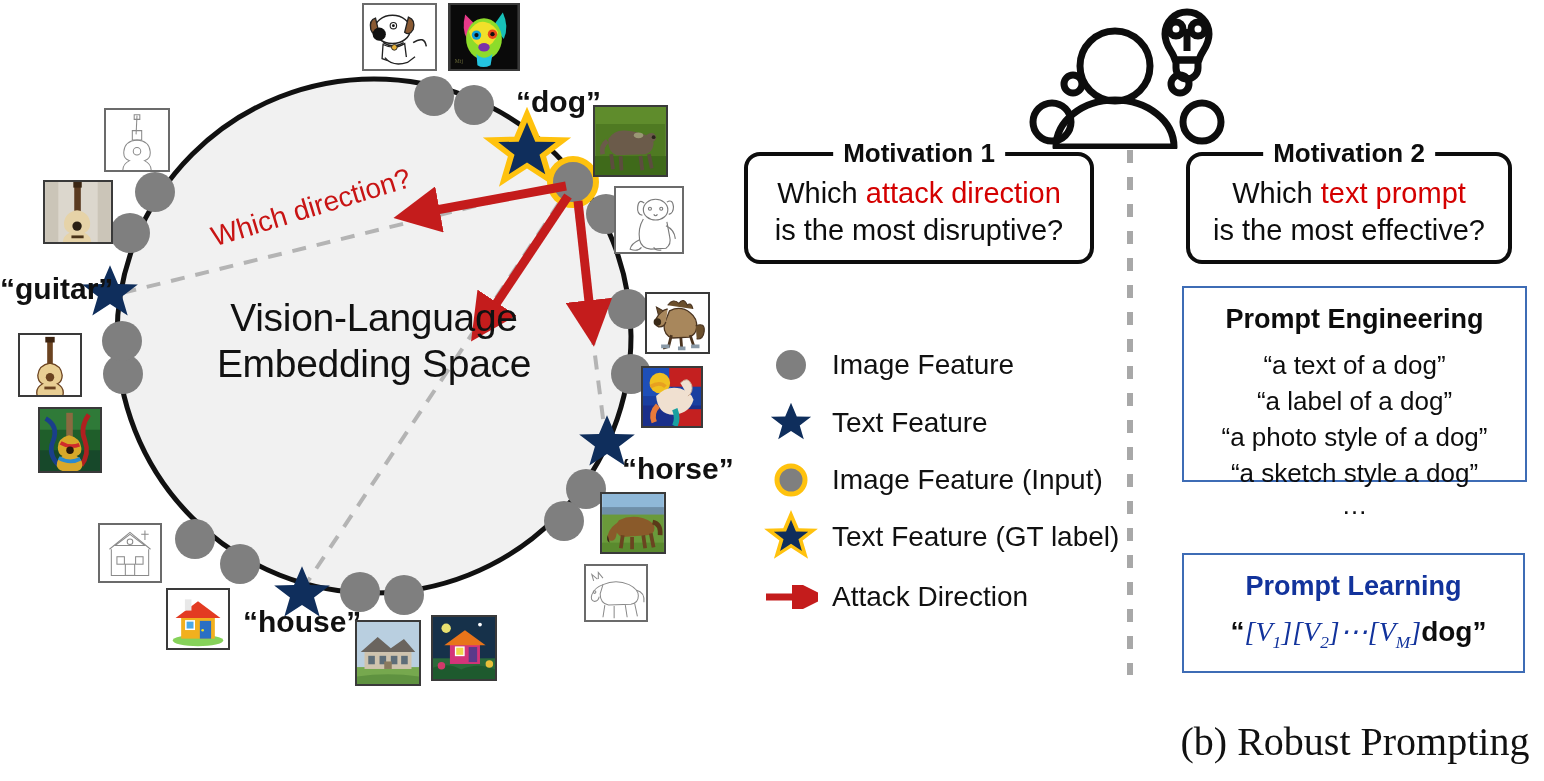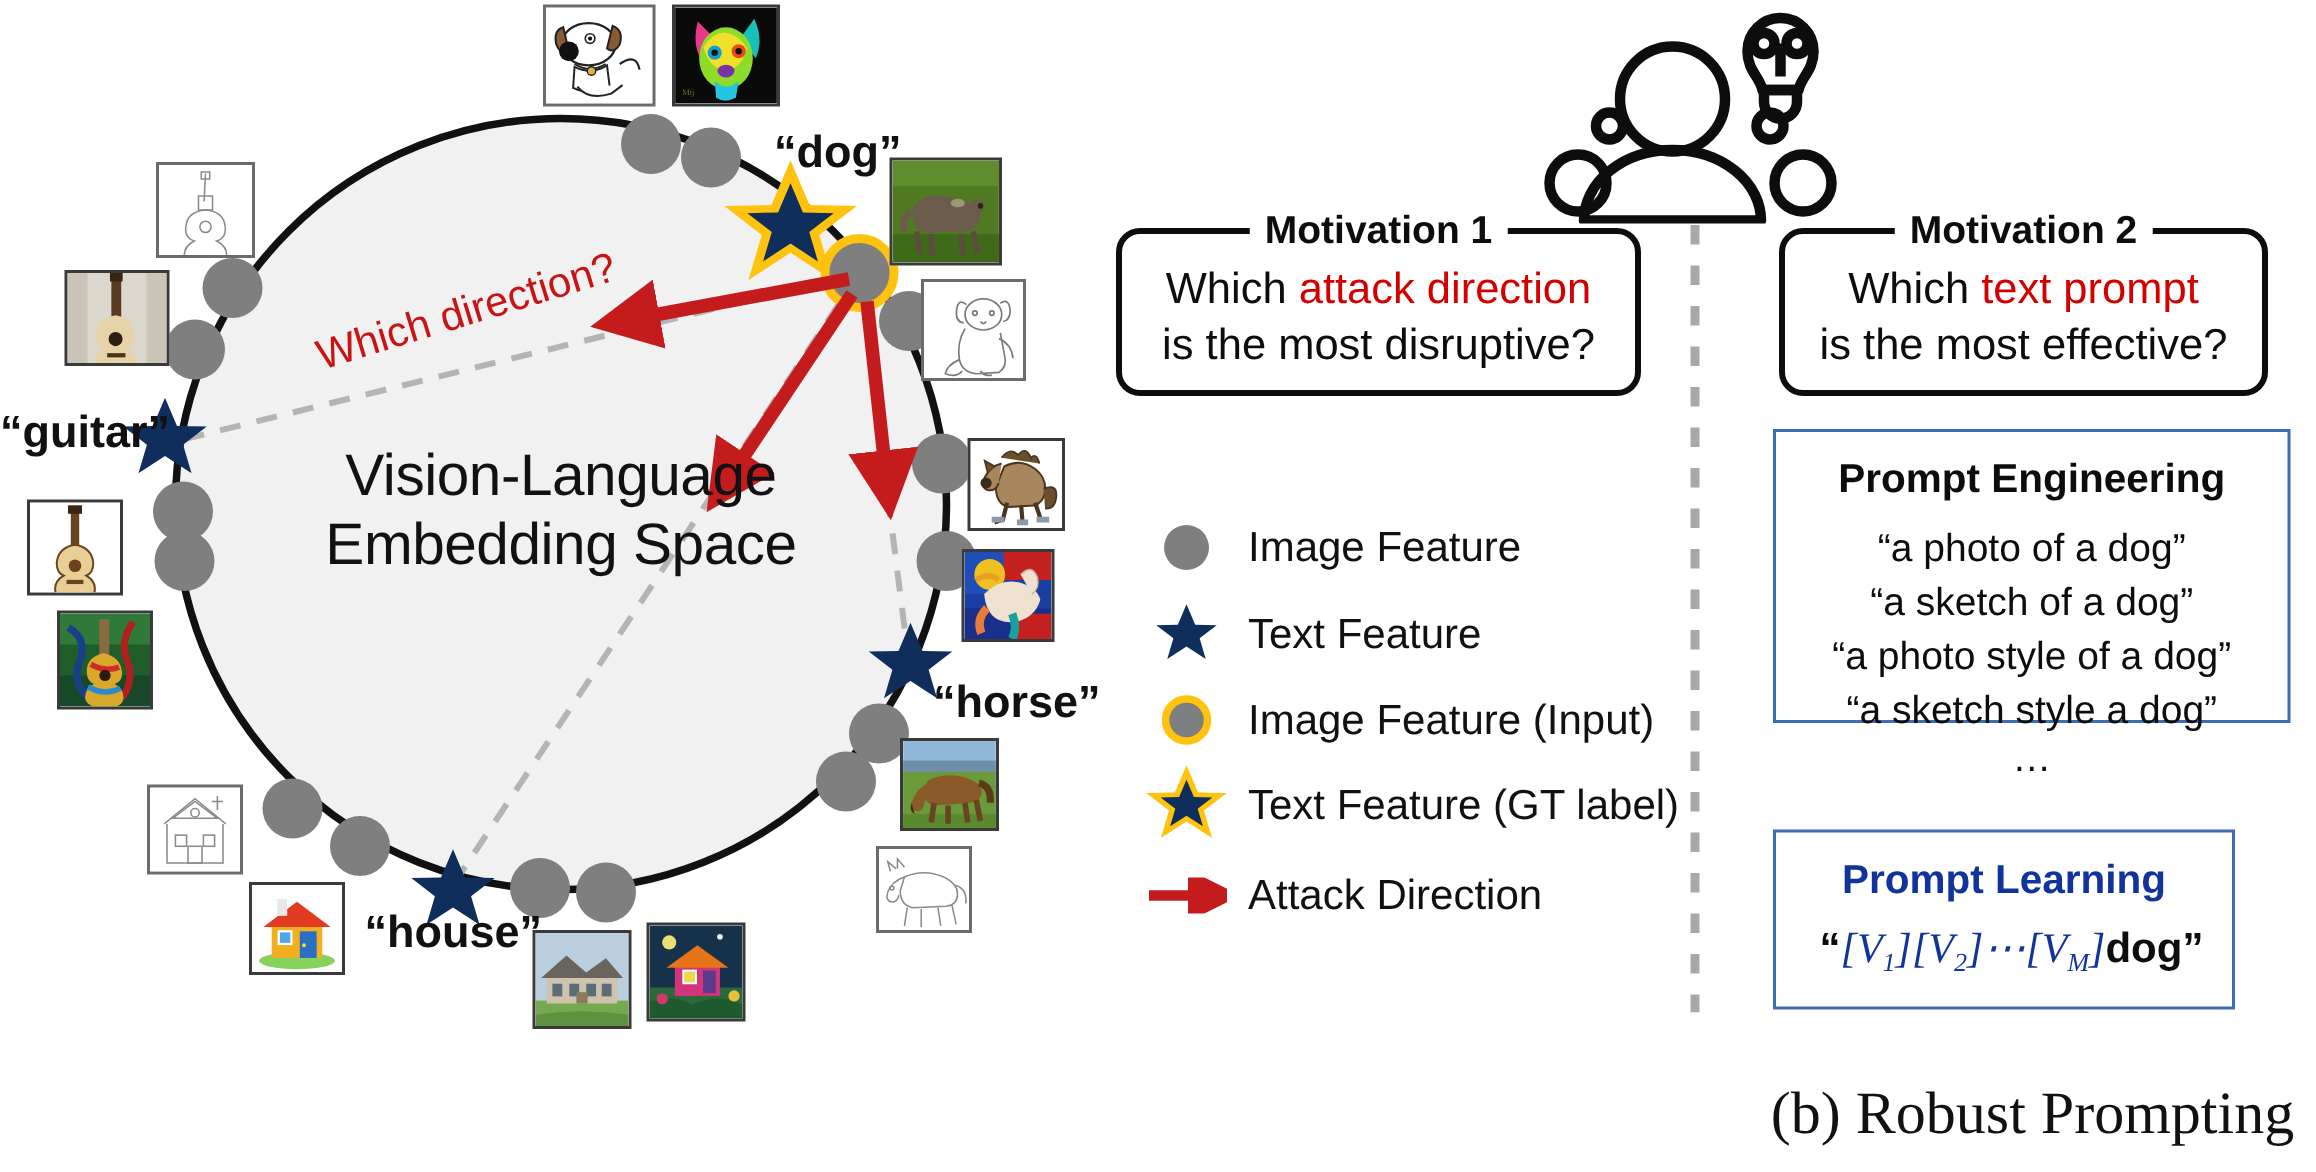--- a/index.html
+++ b/index.html
@@ -561,28 +561,28 @@
   <div class="motiv-title" style="left:1349px; top:138px; transform:translateX(-50%);">Motivation 2</div>
   <div class="motiv-lines" style="left:1186px; width:326px; top:175px;">
     <div>
       <span>Which </span><span class="hl-red">text prompt</span>
     </div>
     <div>is the most effective?</div>
   </div>
 
   <div class="prompt-box" style="left:1182px; top:286px; width:345px; height:196px;">
     <div class="pbox-title dark" style="top:16px;">Prompt Engineering</div>
-    <div class="pbox-line" style="top:62px;">“a photo of a dog”</div>
-    <div class="pbox-line" style="top:98px;">“a sketch of a dog”</div>
+    <div class="pbox-line" style="top:62px;">“a text of a dog”</div>
+    <div class="pbox-line" style="top:98px;">“a label of a dog”</div>
     <div class="pbox-line" style="top:134px;">“a photo style of a dog”</div>
     <div class="pbox-line" style="top:170px;">“a sketch style a dog”</div>
     <div class="pbox-line" style="top:202px;">…</div>
   </div>
 
-  <div class="prompt-box" style="left:1182px; top:553px; width:308px; height:120px;">
+  <div class="prompt-box" style="left:1182px; top:553px; width:343px; height:120px;">
     <div class="pbox-title blue" style="top:16px;">Prompt Learning</div>
     <div class="pl-expr" style="top:60px;padding-left:10px;">
       <span class="qmark">“</span><span class="vtok">[<i>V</i><sub>1</sub>]</span><span class="vtok">[<i>V</i><sub>2</sub>]</span><span class="vtok">⋯</span><span class="vtok">[<i>V</i><sub><i>M</i></sub>]</span><span class="dogword">dog</span><span class="qmark">”</span>
     </div>
   </div>
 
   <div class="caption" style="left:1355px; top:718px; transform:translateX(-50%);">(b) Robust Prompting</div>
 
 </div>
 

